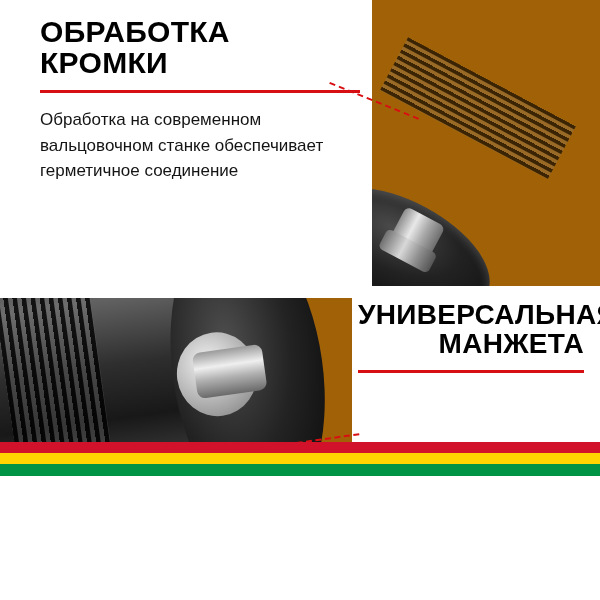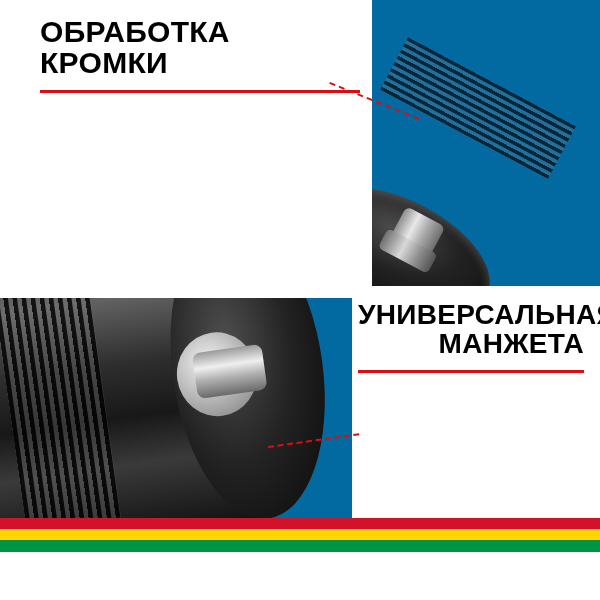--- a/index.html
+++ b/index.html
@@ -9,22 +9,22 @@
   body {
     width: 600px;
     height: 600px;
     font-family: "Liberation Sans", sans-serif;
     background: #ffffff;
     overflow: hidden;
   }
   .poster {
     position: relative;
     width: 600px;
-    height: 552px;
-    background: #0369a1;
+    height: 476px;
+    background: #a16207;
     overflow: hidden;
   }
 
   
   .photo-layer {
     position: absolute;
     inset: 0;
     overflow: hidden;
   }
 
@@ -277,20 +277,21 @@
     <div class="white-wedge"></div>
     <div class="white-wedge bottom"></div>
   </div>
 
   <div class="leader a"></div>
   <div class="leader b"></div>
 
   <div class="block top-left">
     <div class="headline">ОБРАБОТКА КРОМКИ</div>
     <div class="rule"></div>
+    <div class="body-text">Обработка на современном вальцовочном станке обеспечивает герметичное соединение</div>
   </div>
 
   <div class="block bottom-right">
     <div class="headline">УНИВЕРСАЛЬНАЯ МАНЖЕТА</div>
     <div class="rule"></div>
     <div class="body-text">Не требует замены и долго сохраняет свои свойства</div>
   </div>
 
   <div class="flag-bar">
     <div class="stripe red"></div>

